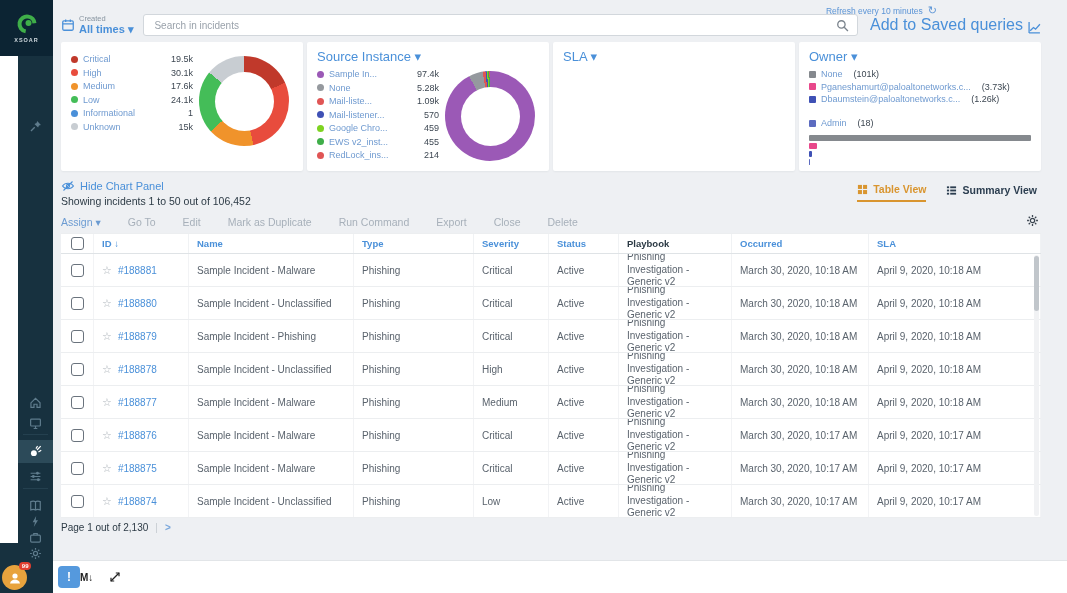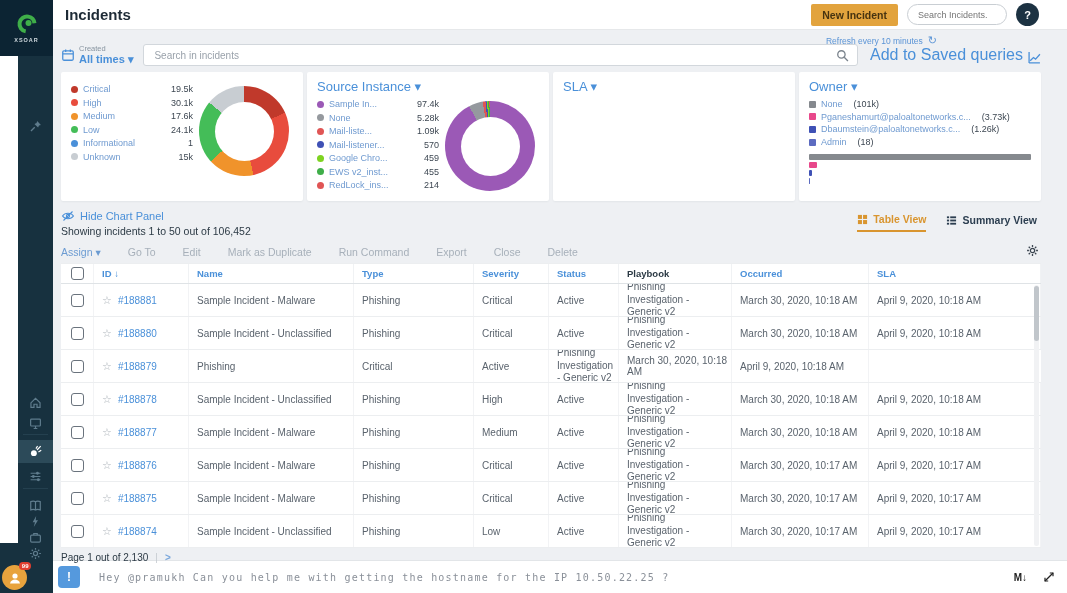--- a/index.html
+++ b/index.html
@@ -175,28 +175,20 @@
     <svg class="ic" width="14" height="14" viewBox="0 0 14 14">
       <circle cx="7" cy="5" r="2.6" fill="#fff"></circle>
       <path d="M2 12.5c.6-3 3-4 5-4s4.4 1 5 4z" fill="#fff"></path>
     </svg>
     <span class="badge">99</span>
   </div>
 </div>
 
 <div class="main">
 
-  <div class="topbar">
-    <span class="page-title">Incidents</span>
-    <div class="topbar-right">
-      <button class="btn-new">New Incident</button>
-      <input class="top-search" placeholder="Search Incidents." style="">
-      <div class="help-btn">?</div>
-    </div>
-  </div>
 
   <div class="content">
 
     <div class="filterbar">
       <div class="refresh-note">
         <span>Refresh every 10 minutes</span>
         <span style="font-size:11px;">↻</span>
       </div>
       <div class="created-dd">
         <svg class="ic" width="14" height="14" viewBox="0 0 12 12" fill="none" stroke="#4a90d9" stroke-width="1.1">
@@ -319,21 +311,21 @@
               <div class="legend-item" style="margin-bottom: 2.5px;">
                 <span class="legend-dot square" style="background: rgb(133, 137, 142);"></span>
                 <span class="legend-label">None</span>
                 <span class="legend-value" style="margin-left: 2px;">(101k)</span>
               </div>
               <div class="legend-item" style="margin-bottom: 2.5px;">
                 <span class="legend-dot square" style="background: rgb(232, 72, 139);"></span>
                 <span class="legend-label">Pganeshamurt@paloaltonetworks.c...</span>
                 <span class="legend-value" style="margin-left: 2px;">(3.73k)</span>
               </div>
-              <div class="legend-item" style="margin-bottom: 3px;">
+              <div class="legend-item" style="margin-bottom: 14px;">
                 <span class="legend-dot square" style="background: rgb(63, 81, 181);"></span>
                 <span class="legend-label">Dbaumstein@paloaltonetworks.c...</span>
                 <span class="legend-value" style="margin-left: 2px;">(1.26k)</span>
               </div>
               <div class="legend-item" style="margin-bottom: 2.5px;">
                 <span class="legend-dot square" style="background: rgb(92, 107, 192);"></span>
                 <span class="legend-label">Admin</span>
                 <span class="legend-value" style="margin-left: 2px;">(18)</span>
               </div>
             </div>
@@ -446,20 +438,21 @@
             <div class="td">April 9, 2020, 10:18 AM</div>
           </div>
           <div class="tgrid trow">
             <div class="cb-cell">
               <span class="checkbox"></span>
             </div>
             <div class="td id-cell">
               <span class="star">☆</span>
               <span class="id-link">#188879</span>
             </div>
+            <div class="td">Sample Incident - Phishing</div>
             <div class="td">Phishing</div>
             <div class="td">Critical</div>
             <div class="td">Active</div>
             <div class="td playbook">Phishing Investigation - Generic v2</div>
             <div class="td">March 30, 2020, 10:18 AM</div>
             <div class="td">April 9, 2020, 10:18 AM</div>
           </div>
           <div class="tgrid trow">
             <div class="cb-cell">
               <span class="checkbox"></span>
@@ -547,21 +540,20 @@
 
     <div class="pager">
       <span>Page 1 out of 2,130</span>
       <span class="sep">|</span>
       <span class="next">&gt;</span>
     </div>
   </div>
 
   <div class="chatbar">
     <div class="chat-btn">!</div>
-    <div class="chat-msg">Hey @pramukh Can you help me with getting the hostname for the IP 10.50.22.25 ?</div>
     <span class="md-icon">M↓</span>
     <span class="expand-icon">
       <svg class="ic" width="12" height="12" viewBox="0 0 12 12" fill="none" stroke="currentColor" stroke-width="1.2">
         <path d="M2 10L10 2"></path>
           <path d="M6.8 2H10v3.2"></path>
           <path d="M2 6.8V10h3.2"></path>
       </svg>
     </span>
   </div>
 </div>

